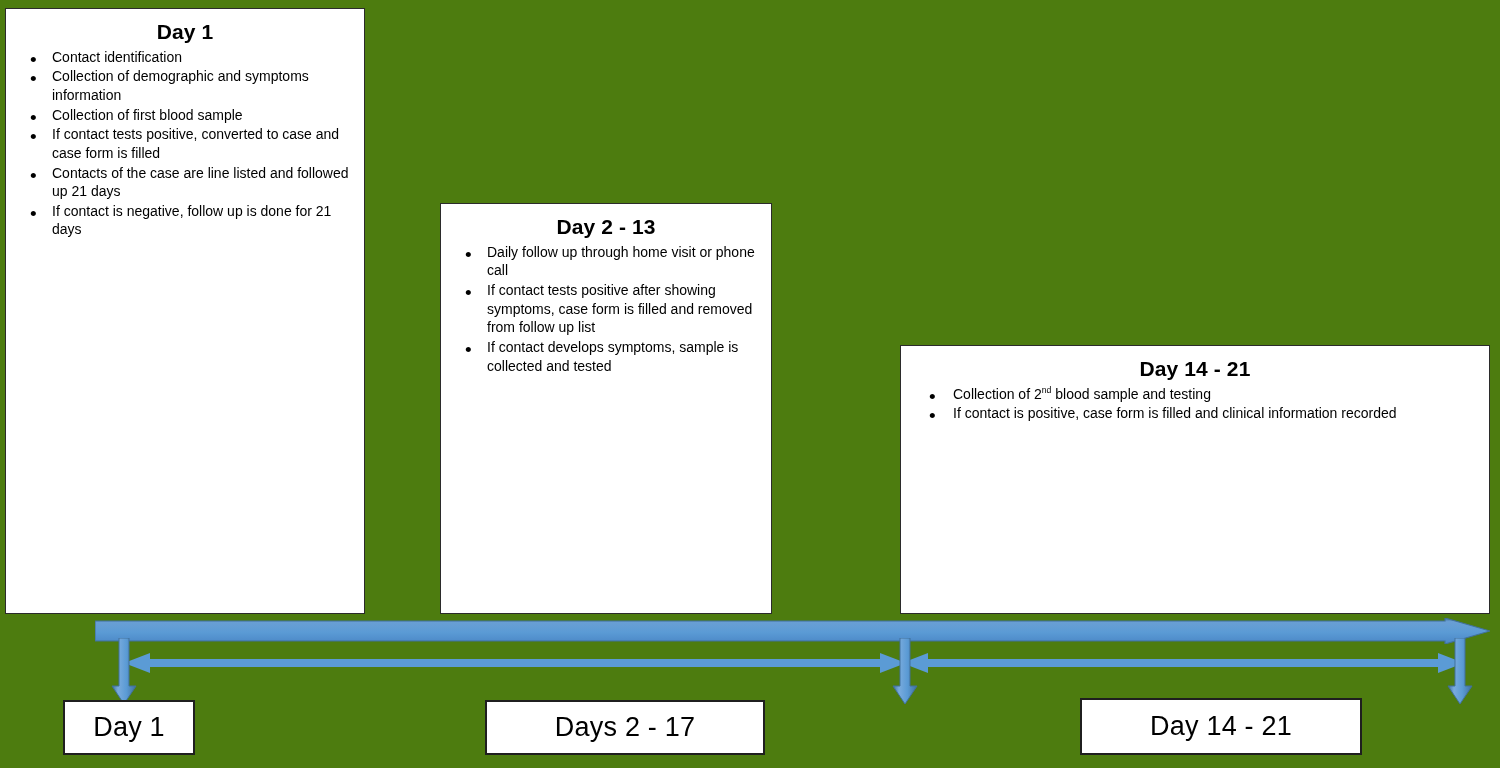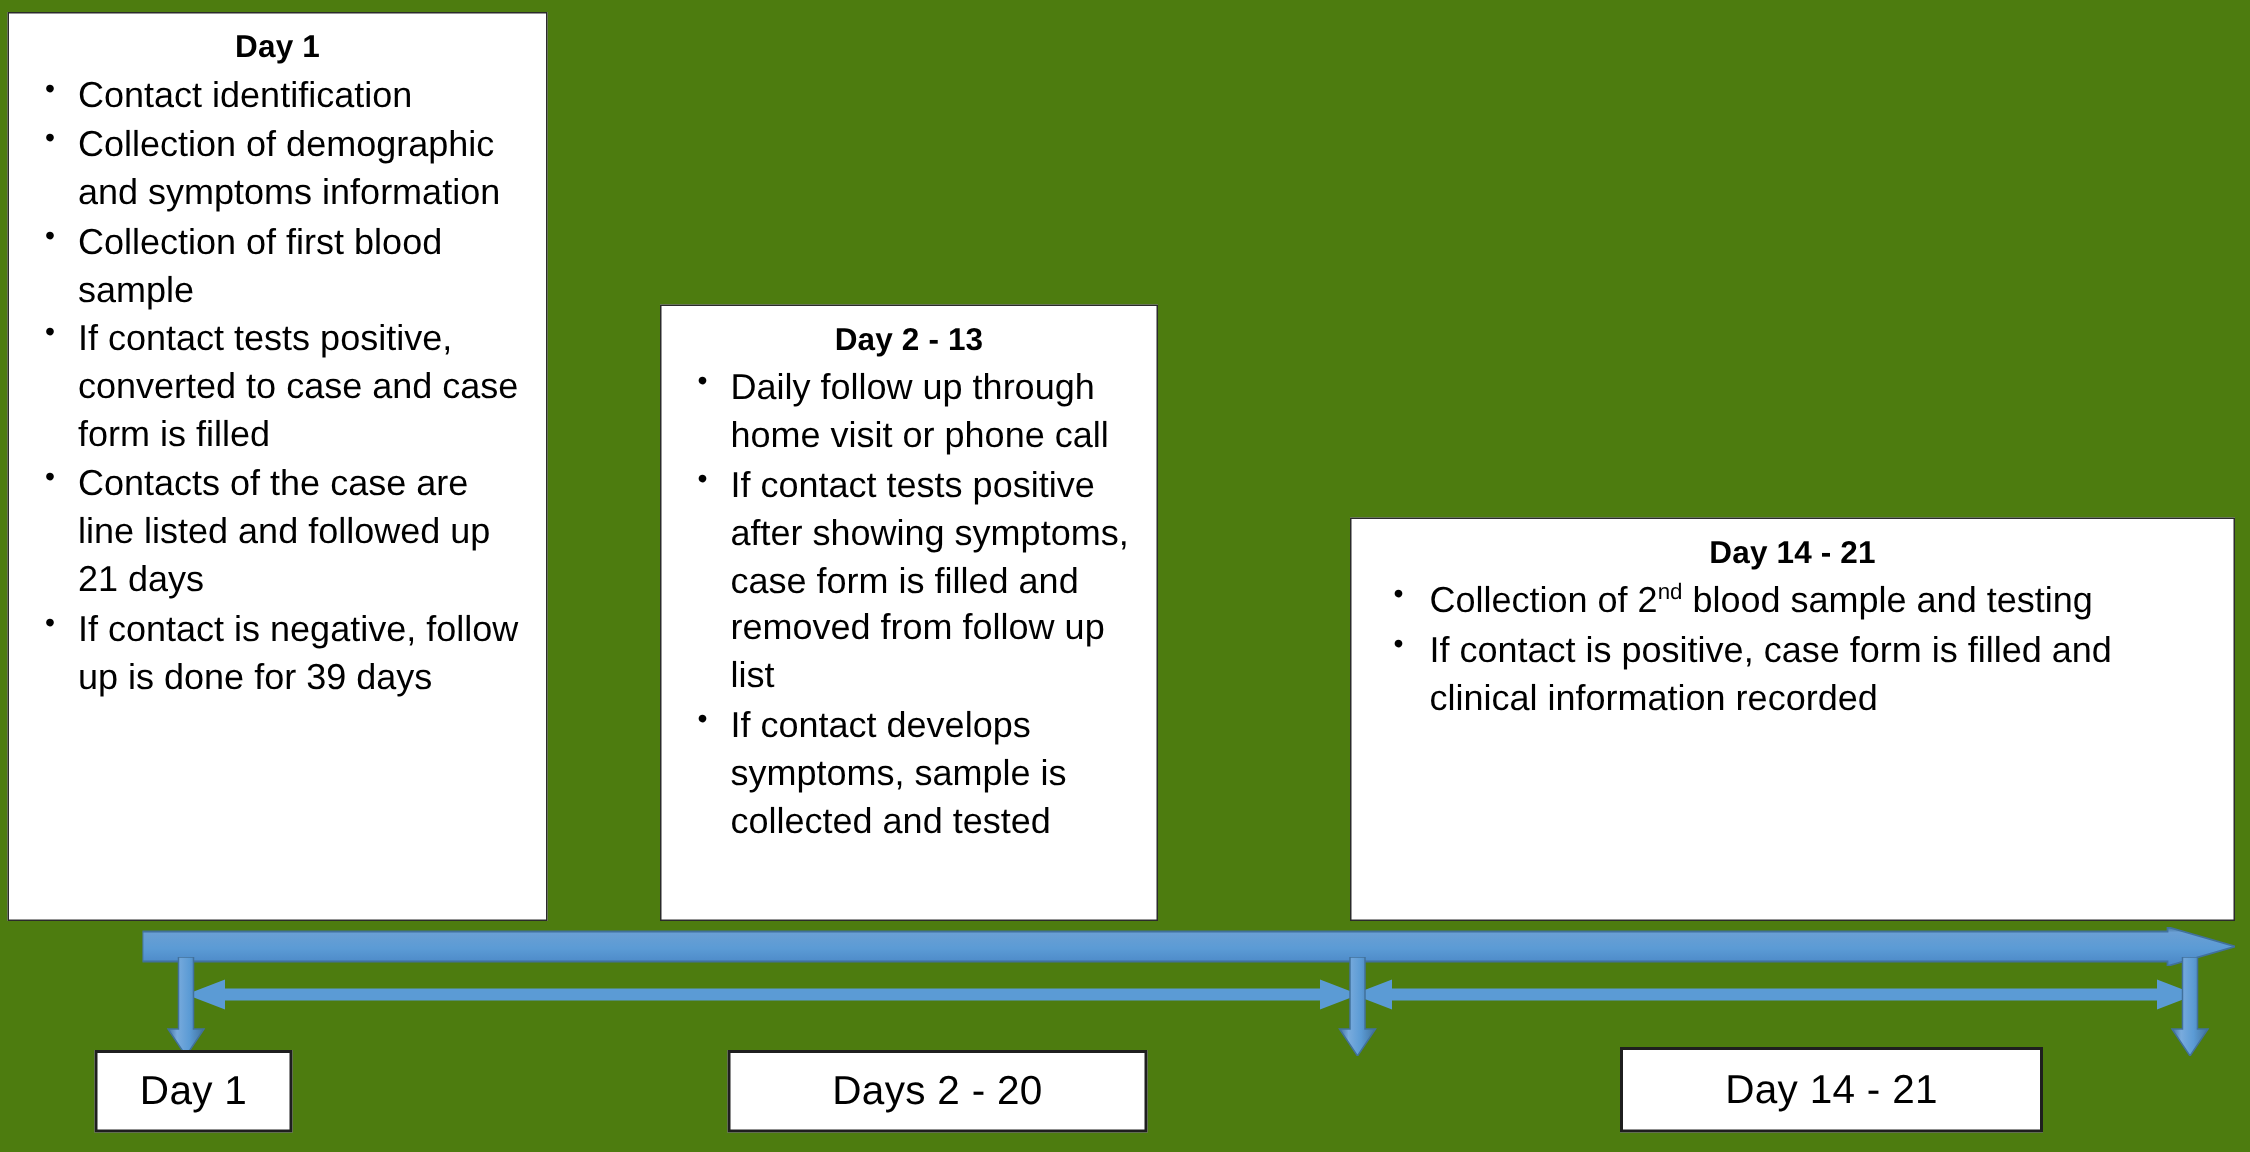--- a/index.html
+++ b/index.html
@@ -35,21 +35,21 @@
     margin: 4px 0 2px 0;
     letter-spacing: .1px;
   }
   .phase-list {
     list-style: none;
     margin: 0;
     padding: 0;
   }
   .phase-list li {
     position: relative;
-    font-size: 24px;
+    font-size: 14px;
     line-height: 1.33;
     margin: 0 0 1px 0;
     padding-left: 38px;
   }
   .phase-list li::before {
     content: "\2022";
     position: absolute;
     left: 16px;
     top: -1px;
     font-size: 19px;
@@ -119,21 +119,21 @@
 <div id="canvas">
 
   <div class="phase-box" id="box-day1">
     <div class="phase-title">Day 1</div>
     <ul class="phase-list">
       <li>Contact identification</li>
       <li>Collection of demographic and symptoms information</li>
       <li>Collection of first blood sample</li>
       <li>If contact tests positive, converted to case and case form is filled</li>
       <li>Contacts of the case are line listed and followed up 21 days</li>
-      <li>If contact is negative, follow up is done for 39 days</li>
+      <li>If contact is negative, follow up is done for 21 days</li>
     </ul>
   </div>
 
   <div class="phase-box" id="box-day2">
     <div class="phase-title">Day 2 - 13</div>
     <ul class="phase-list">
       <li>Daily follow up through home visit or phone call</li>
       <li>If contact tests positive after showing symptoms, case form is filled and removed from follow up list</li>
       <li>If contact develops symptoms, sample is collected and tested</li>
     </ul>
@@ -184,19 +184,19 @@
   </svg>
 
   <svg class="tick-arrow" id="tick-3" viewBox="0 0 26 66" preserveAspectRatio="none">
     <polygon points="8,0 18,0 18,48 25,48 13,66 1,48 8,48" fill="url(#tickGrad)" stroke="#41719C" stroke-width="1"></polygon>
   </svg>
 
   <div class="label-box" id="label-1">
     <span>Day 1</span>
   </div>
   <div class="label-box" id="label-2">
-    <span>Days 2 - 20</span>
+    <span>Days 2 - 17</span>
   </div>
   <div class="label-box" id="label-3">
     <span>Day 14 - 21</span>
   </div>
 
 </div>
 
 </body></html>

